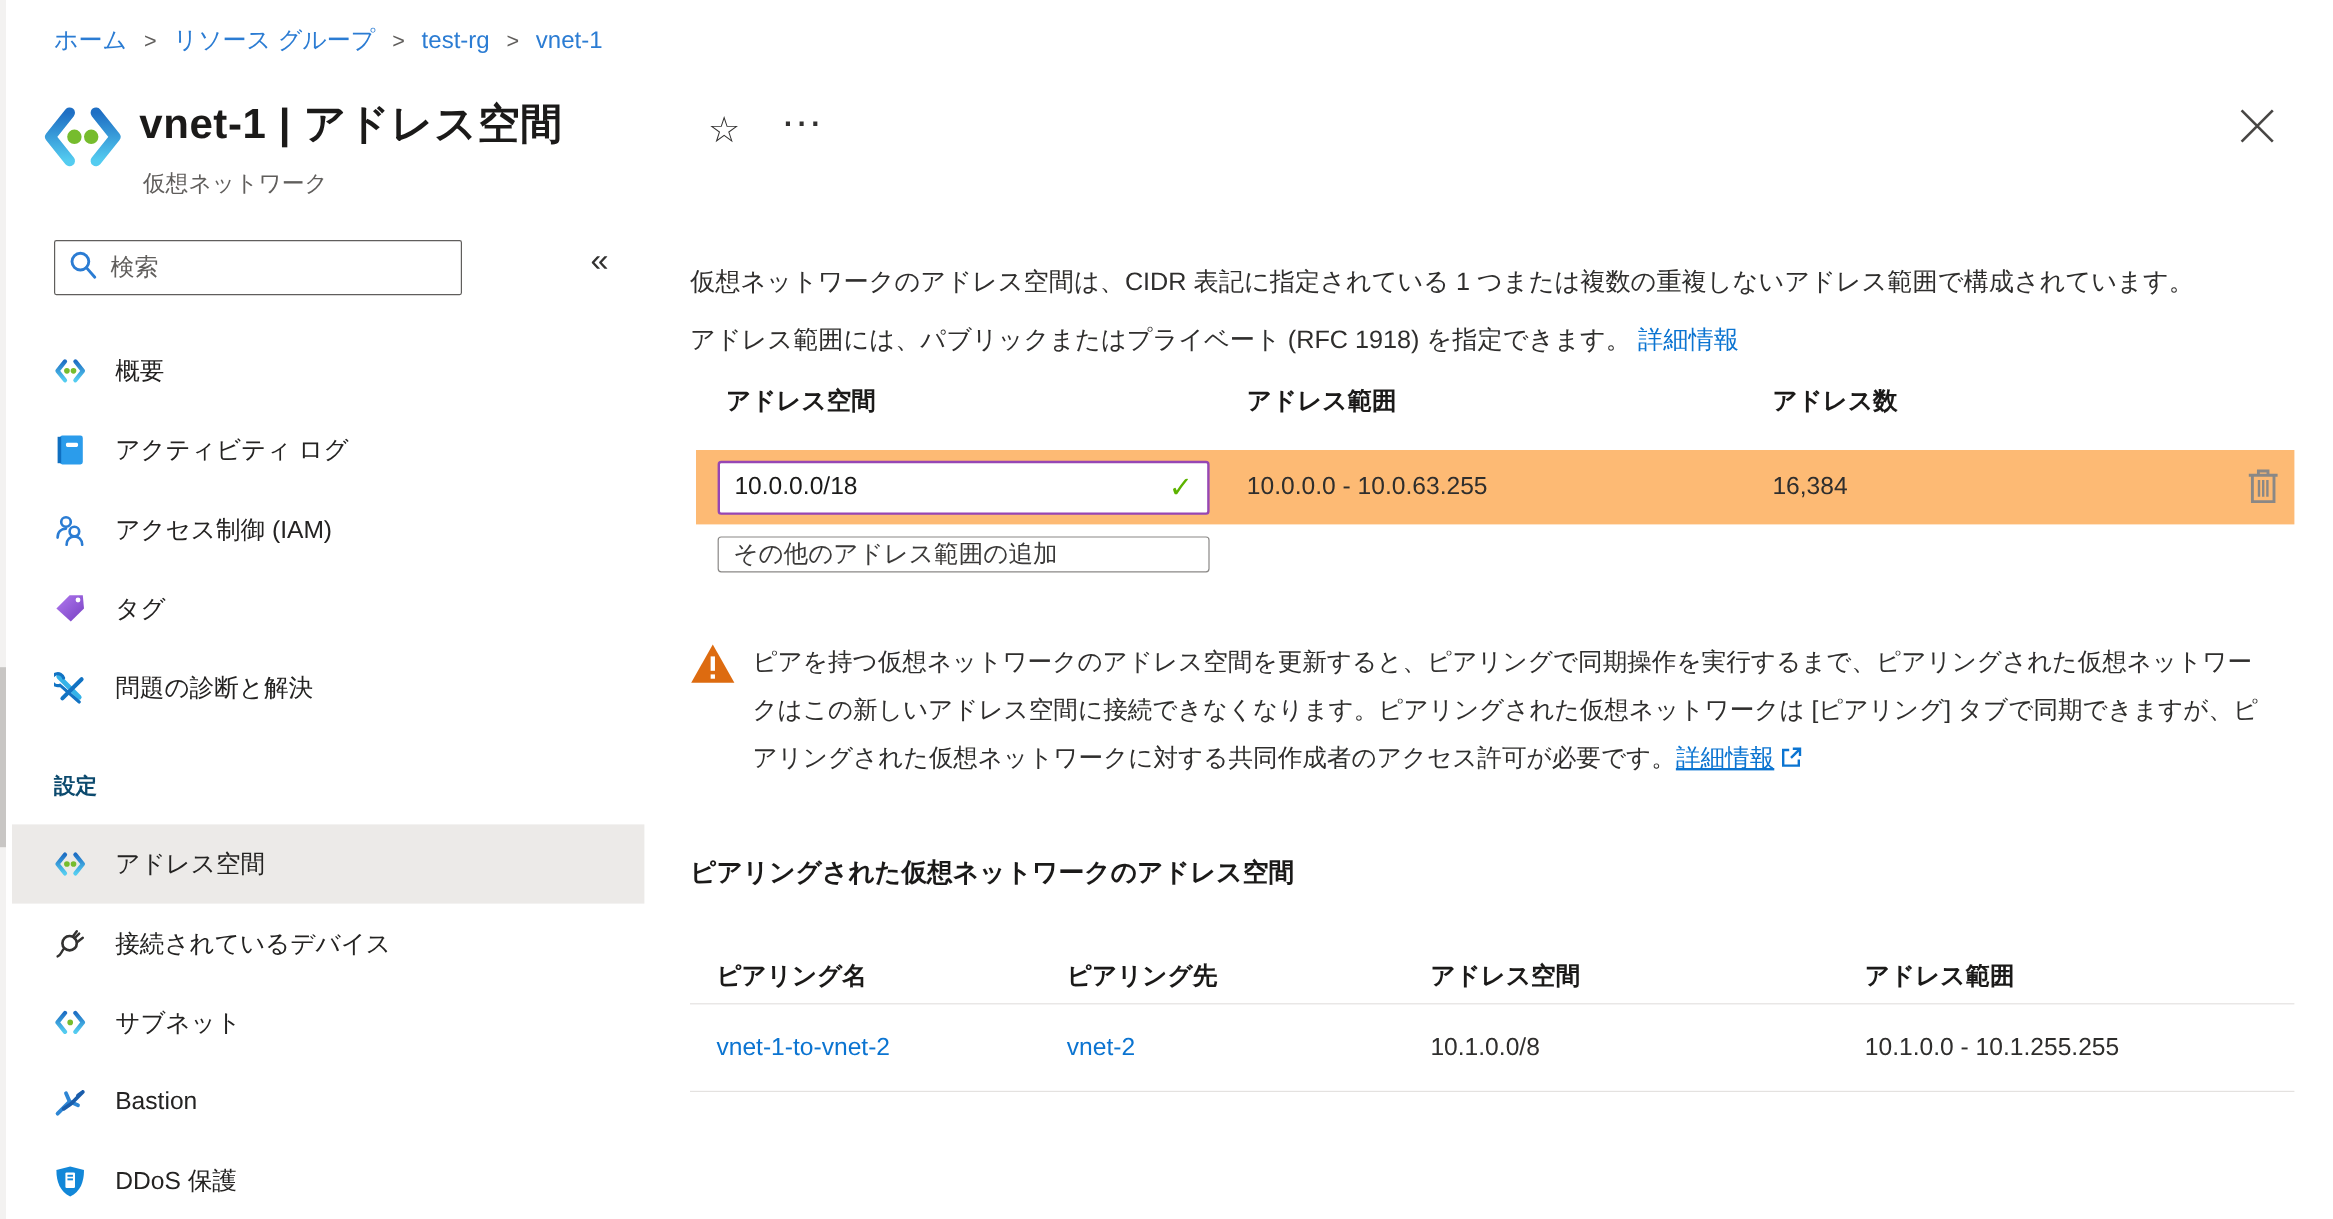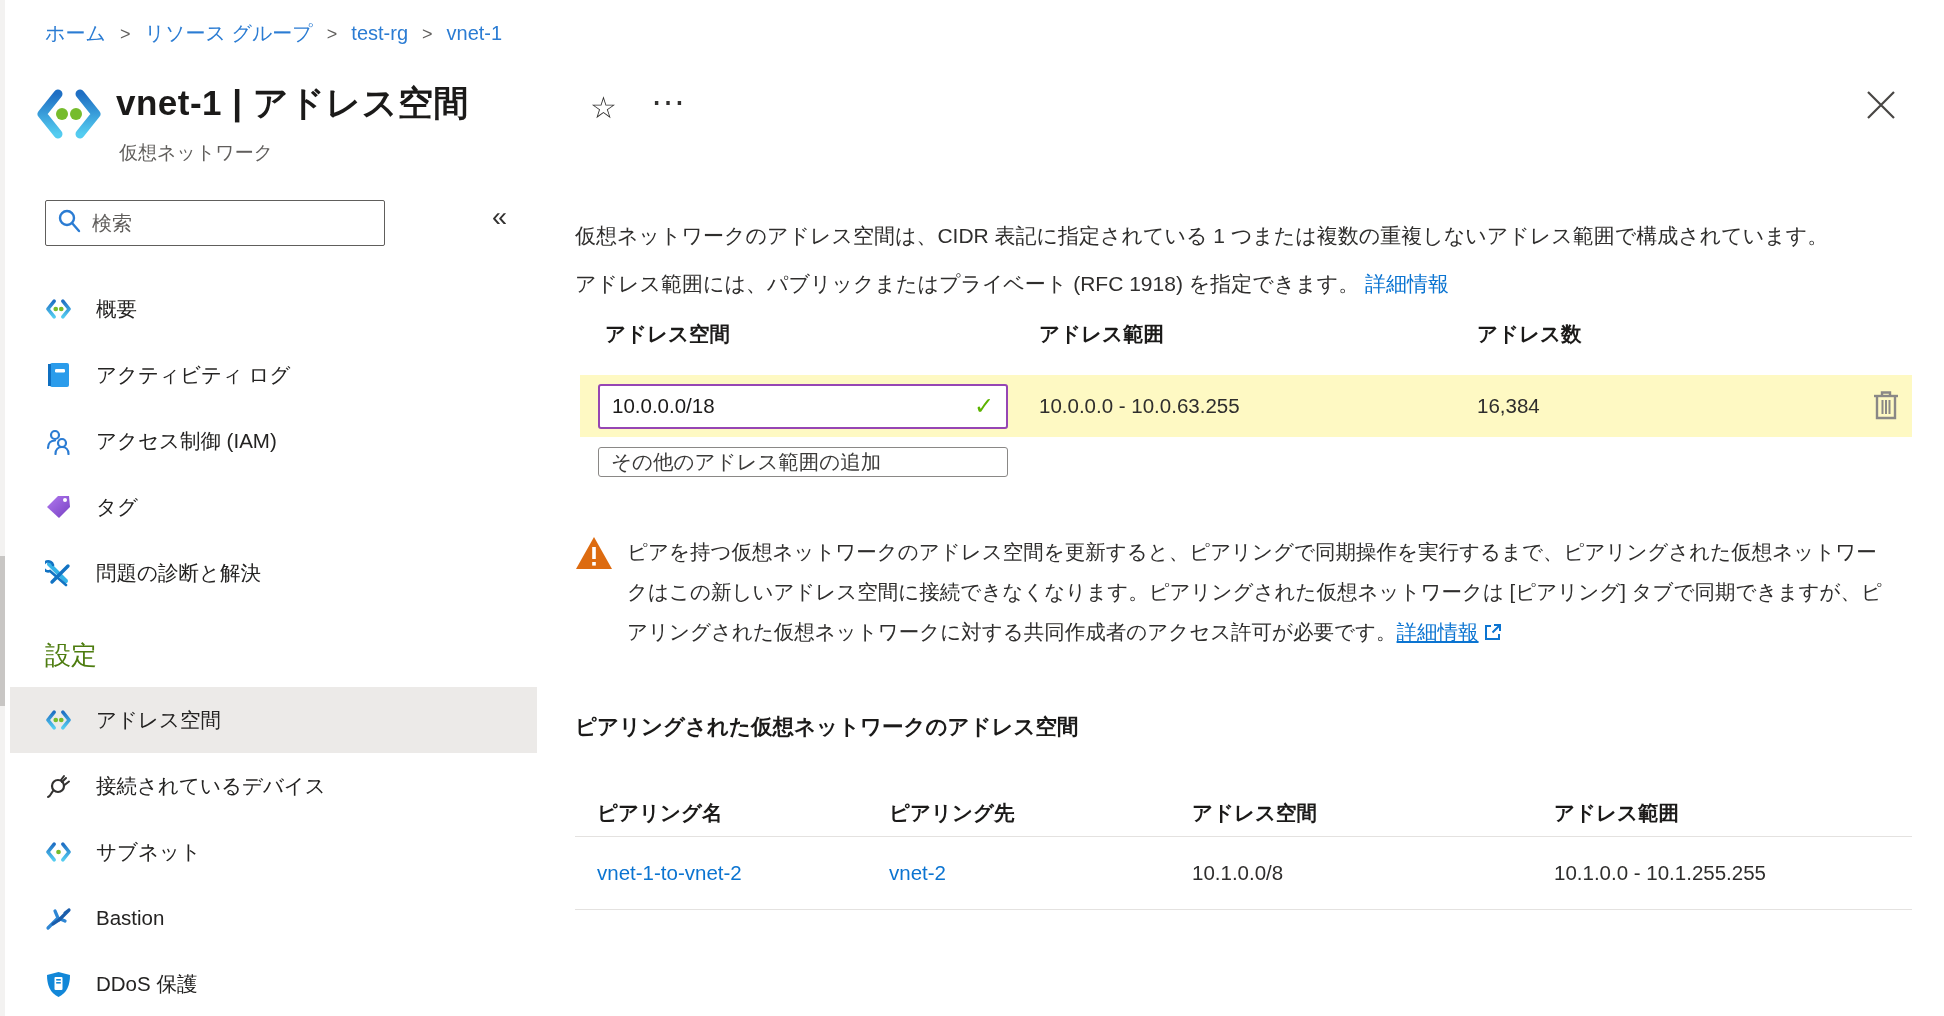--- a/index.html
+++ b/index.html
@@ -35,32 +35,32 @@
                        font-family:inherit; color:#323130; }
   .search-wrap input::placeholder { color:#605e5c; }
   .collapse-btn { left:492px; top:202px; font-size:27px; color:#323130; background:none; border:none; cursor:pointer; }
 
   .menu { left:10px; top:276px; width:527px; }
   .menu-item { height:66px; display:flex; align-items:center; padding-left:35px; cursor:pointer; }
   .menu-item.selected { background:#eceae8; }
   .menu-item .mi-icon { width:27px; height:27px; display:flex; align-items:center; justify-content:center; flex:none; }
   .menu-item .mi-label { margin-left:24px; font-size:20.5px; color:#242322; white-space:nowrap; }
   .menu-section { height:64px; margin-top:17px; display:flex; align-items:center; padding-left:35px;
-                  font-size:26px; font-weight:400; color:#4d7c0f; }
+                  font-size:18px; font-weight:700; color:#0c4a6e; }
 
   
   .desc { left:575px; top:212px; width:1318px; font-size:21px; line-height:48px; color:#2f2e2d; }
   .link { color:#0b74d1; text-decoration:none; cursor:pointer; }
   .link-underline { color:#0b74d1; text-decoration:underline; cursor:pointer; }
 
   .t1-headers { left:580px; top:320px; width:1332px; display:grid;
                 grid-template-columns:459px 438px 1fr; font-size:20.5px; font-weight:700; color:#1b1a19; }
   .t1-headers .h1 { padding-left:25px; }
 
-  .t1-row { left:580px; top:375px; width:1332px; height:62px; background:#fef9c3;
+  .t1-row { left:580px; top:375px; width:1332px; height:62px; background:#fdba74;
             display:grid; grid-template-columns:459px 438px 315px 1fr; align-items:center; }
   .addr-input { margin-left:18px; width:410px; height:45px; border:2px solid #9646b4; border-radius:3px;
                 background:#fff; display:flex; align-items:center; padding:0 12px; }
   .addr-input input { border:none; outline:none; flex:1; font-size:20.5px; font-family:inherit; color:#1b1a19; }
   .valid-check { color:#5db300; font-size:24px; font-weight:700; margin-left:8px; }
   .cell { font-size:20.5px; color:#2f2e2d; }
   .trash-btn { justify-self:end; margin-right:12px; background:none; border:none; cursor:pointer; display:flex; }
 
   .add-input { left:598px; top:447px; width:410px; height:30px; border:1px solid #8a8886; border-radius:3px;
                padding:0 12px; font-size:20.5px; font-family:inherit; color:#3b3a39; outline:none; }

